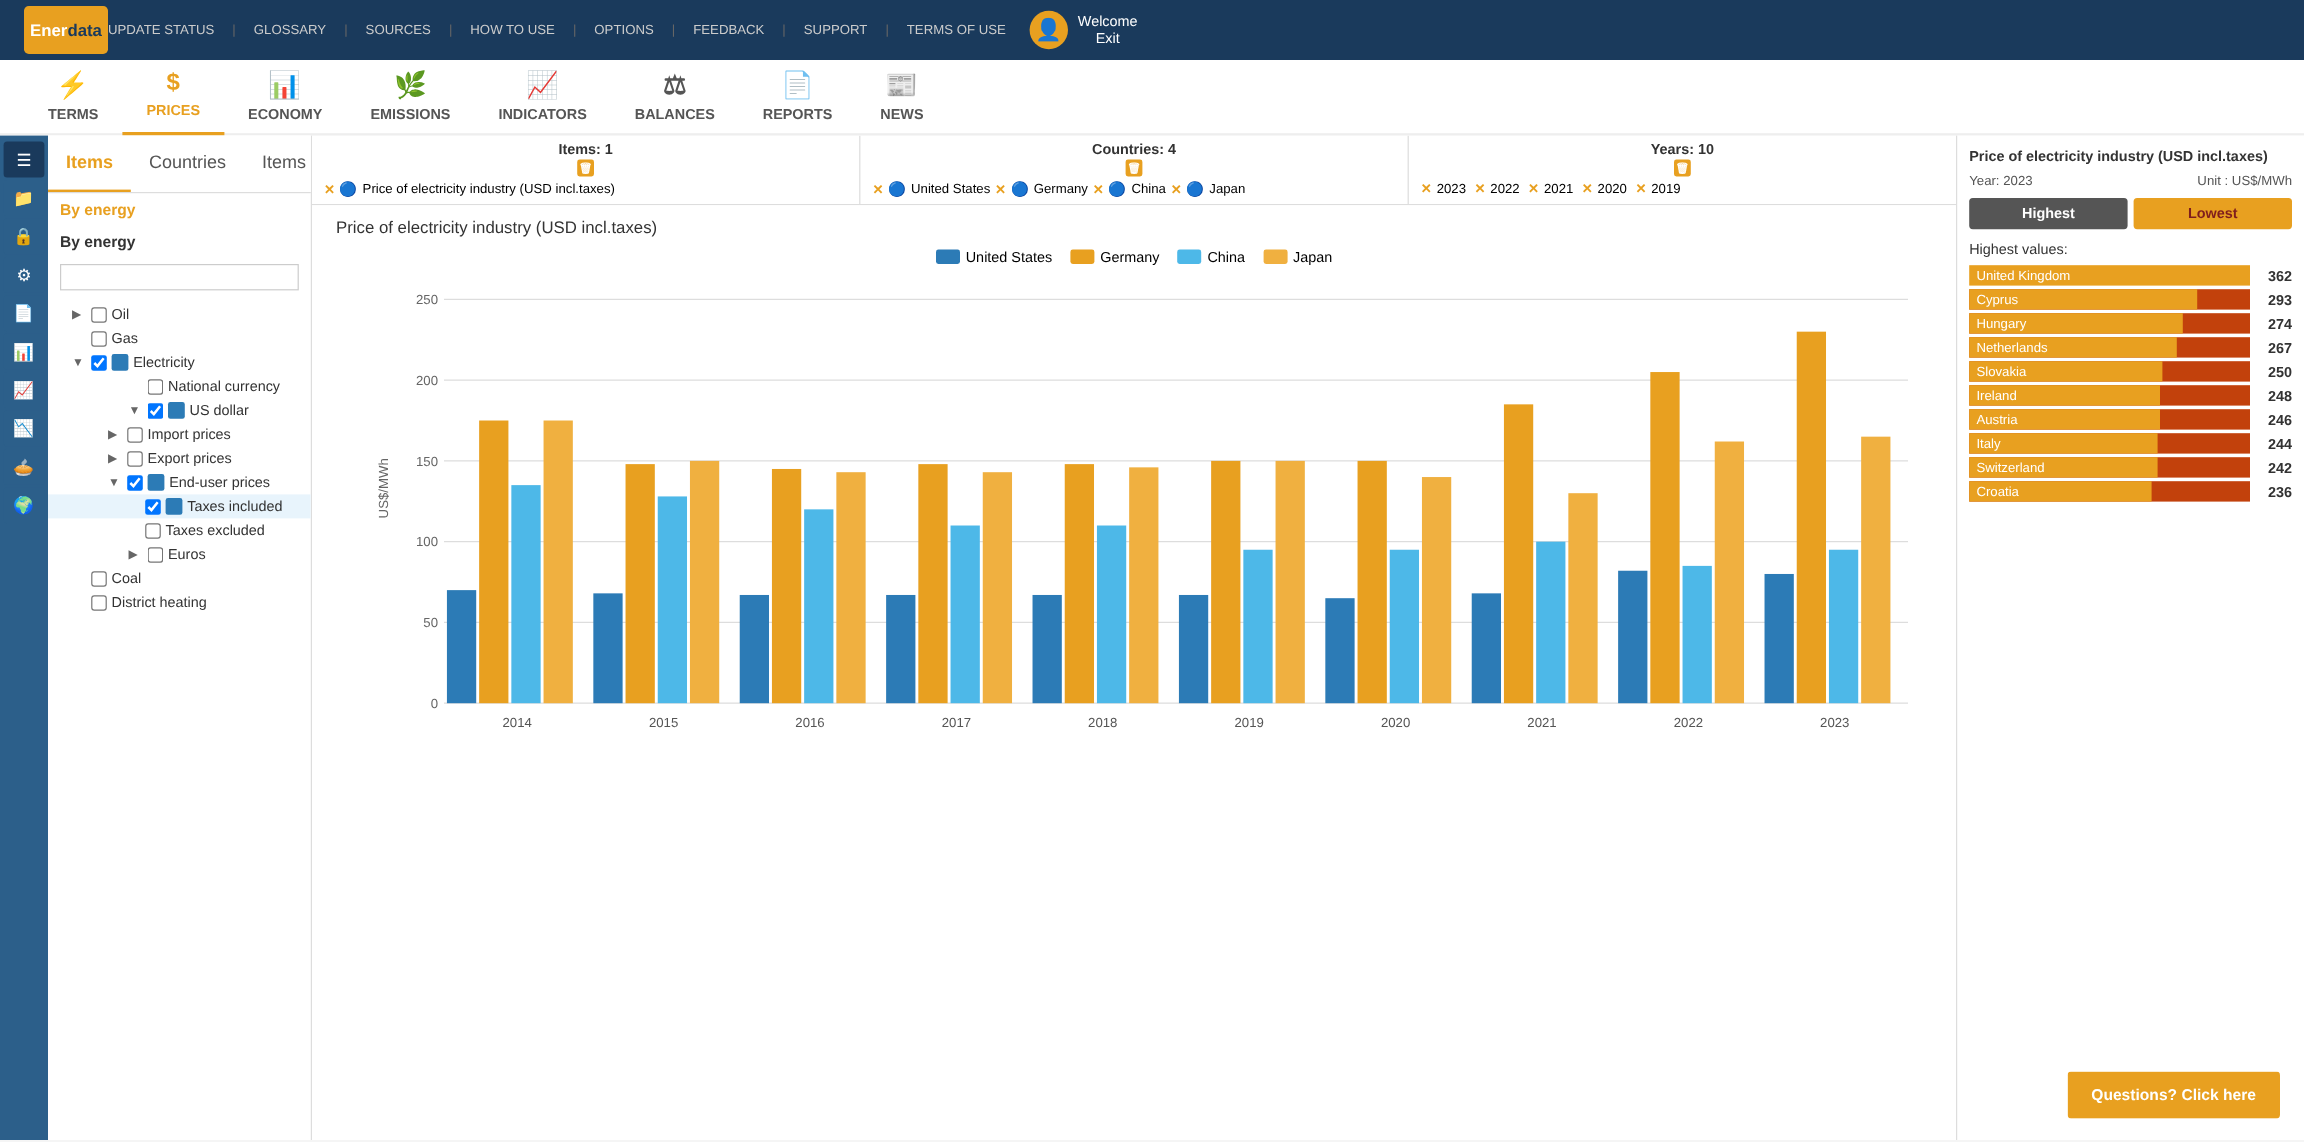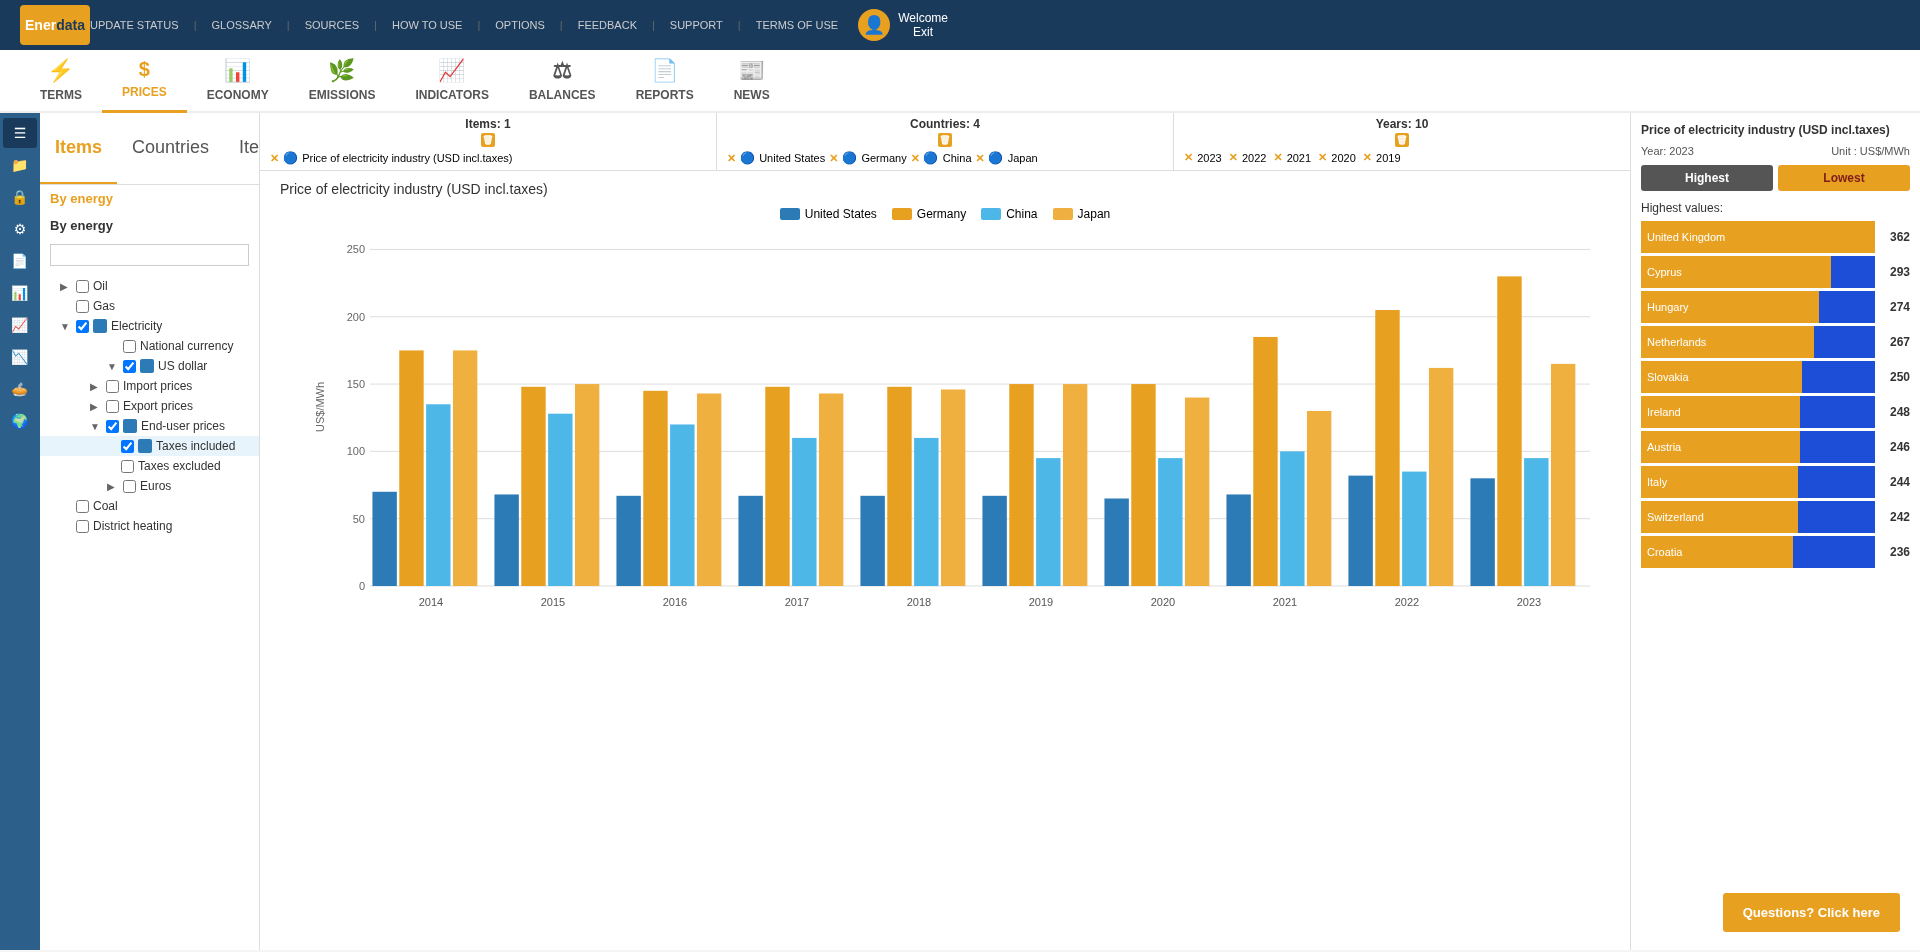--- a/index.html
+++ b/index.html
@@ -71,23 +71,23 @@
     }
     .nav-tab.active { color: #e8a020; border-bottom-color: #e8a020; }
     .nav-tab .tab-icon { font-size: 22px; }
 
     
     .main-layout {
       display: flex;
       height: calc(952px - 50px - 65px);
     }
     .sub-tab {
-      padding: 24px 15px;
+      padding: 14px 15px;
       cursor: pointer;
-      font-size: 18px;
+      font-size: 15px;
       color: #555;
     }
     .sub-tab.active {
       color: #e8a020;
       border-bottom: 2px solid #e8a020;
       font-weight: bold;
     }
 
     
     .icon-sidebar {
@@ -286,22 +286,22 @@
       margin-bottom: 6px;
     }
     .rank-item {
       display: flex;
       align-items: center;
       margin-bottom: 3px;
       font-size: 12px;
     }
     .rank-bar-container {
       flex: 1;
-      height: 32px;
-      background: #1d4ed8;
+      height: 17px;
+      background: #c2410c;
       position: relative;
       margin-right: 5px;
     }
     .rank-bar {
       height: 100%;
       background: #e8a020;
       display: flex;
       align-items: center;
       padding-left: 6px;
       color: white;

